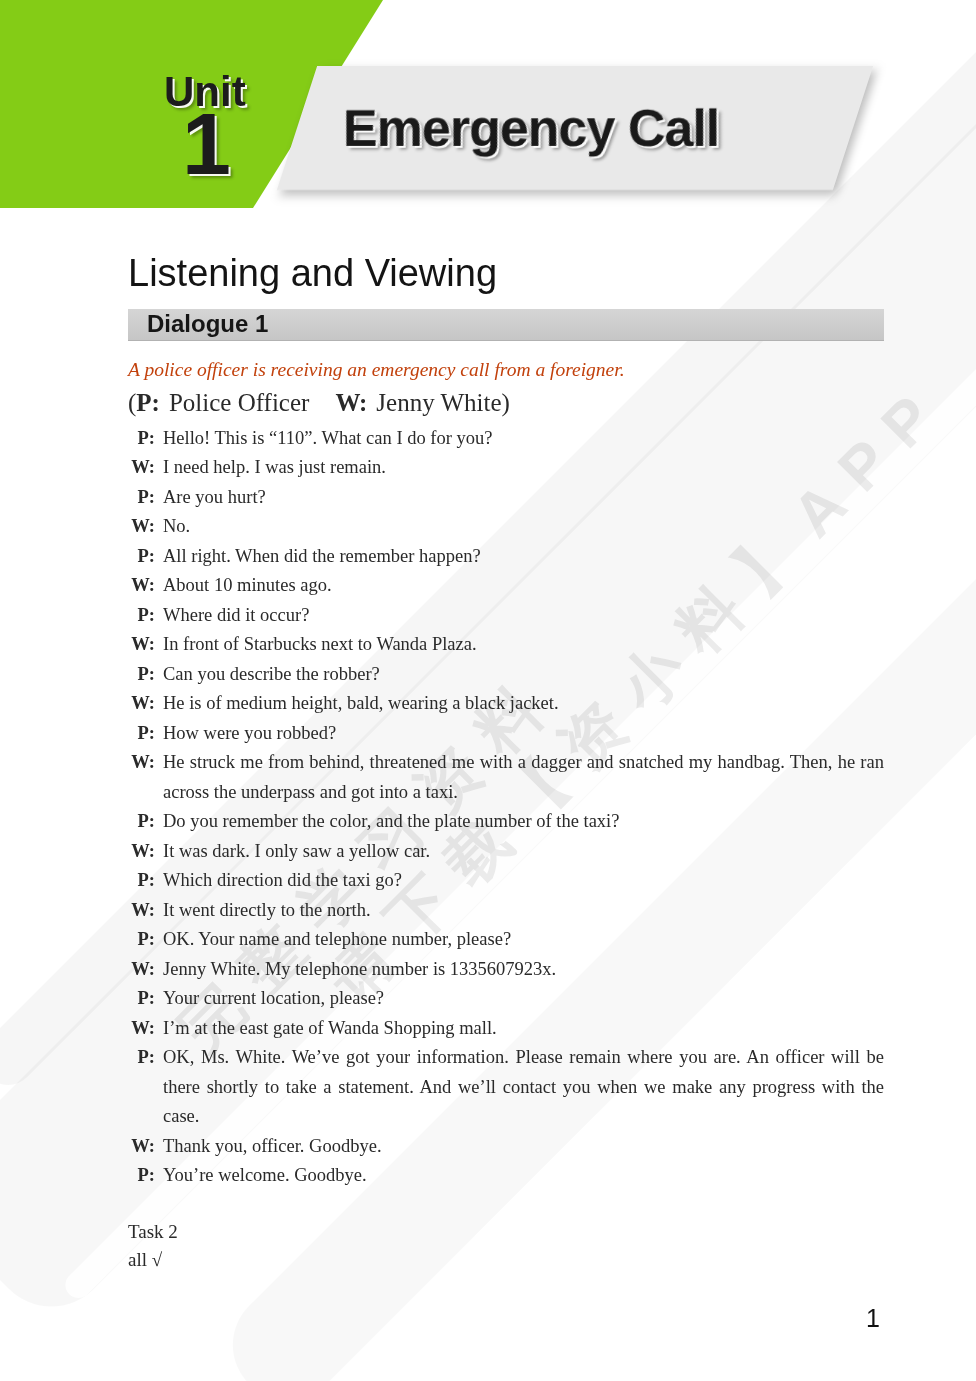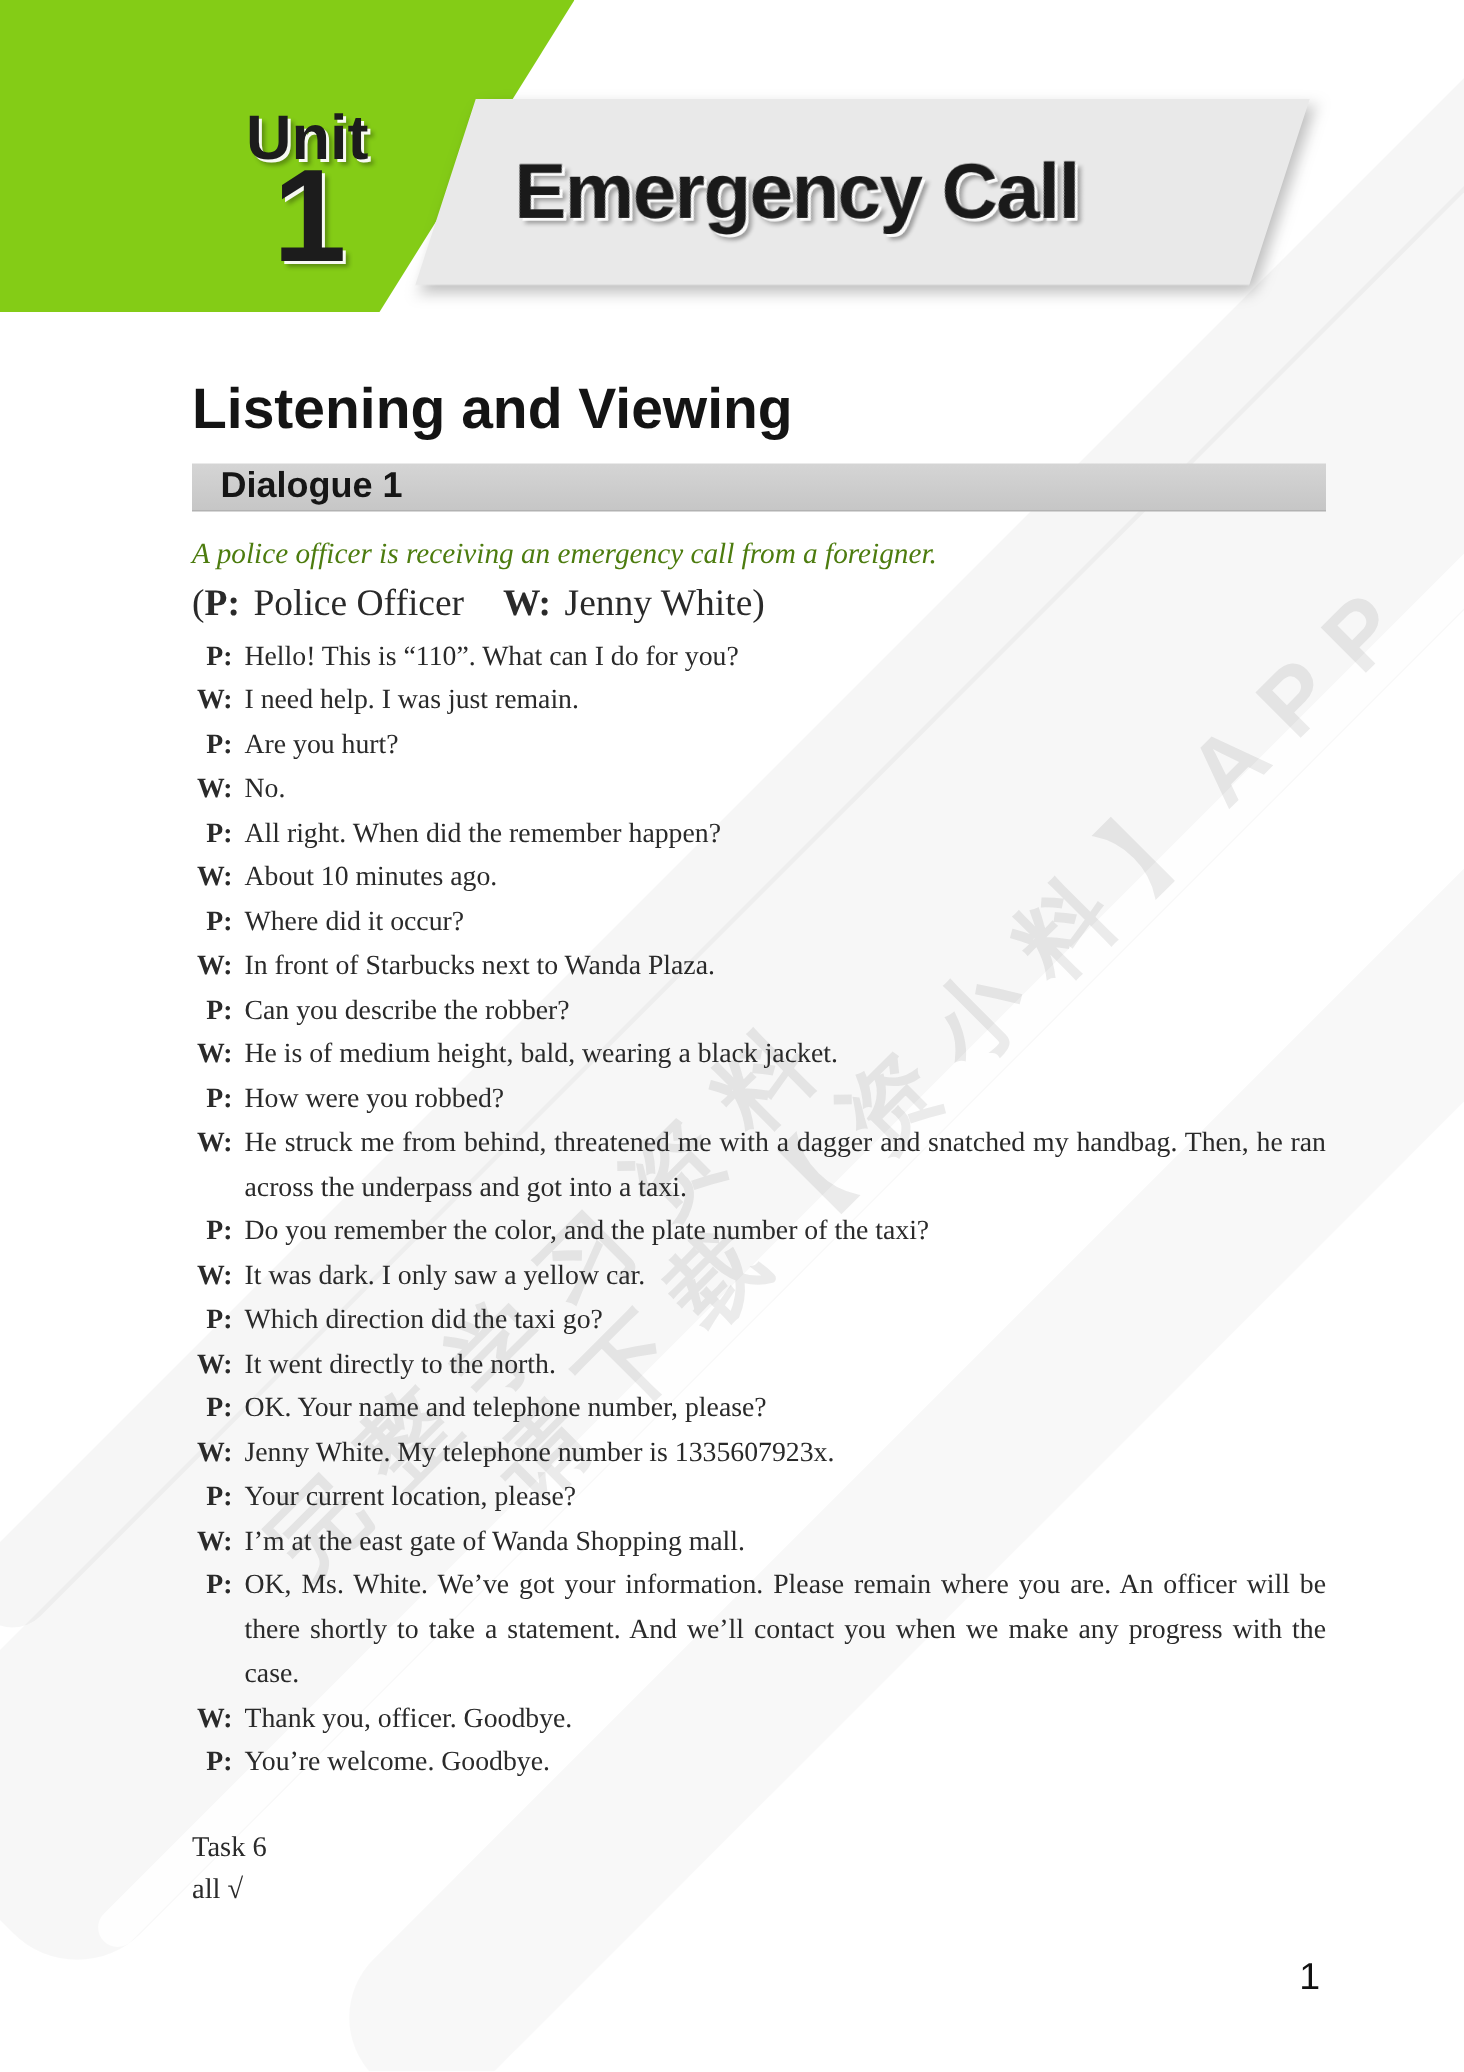--- a/index.html
+++ b/index.html
@@ -33,27 +33,27 @@
   .unit-banner{position:absolute;left:297px;top:66px;width:556px;height:124px;background:#e9e9e9;
                transform:skewX(-18deg);filter:drop-shadow(5px 5px 5px rgba(0,0,0,0.26));}
   .unit-banner-inner{transform:skewX(18deg);height:100%;display:flex;align-items:center;
                      padding-left:46px;}
   .unit-title{font-family:"Liberation Sans",sans-serif;font-weight:700;font-size:52px;
               letter-spacing:-1px;color:#1a1a1a;
               text-shadow:2px 2px 0 rgba(255,255,255,0.95),4px 4px 3px rgba(0,0,0,0.32);}
 
   
   .main{position:absolute;left:128px;top:210px;width:756px;z-index:1;}
-  .section-heading{margin:42px 0 0 0;font-family:"Liberation Sans",sans-serif;font-weight:700;
+  .section-heading{margin:42px 0 0 0;font-family:"Liberation Sans",sans-serif;font-weight:400;
                    font-size:38px;line-height:1.15;color:#141414;}
   .dialogue-bar{margin-top:13px;height:31px;background:linear-gradient(180deg,#d5d5d5,#c6c6c6);
                 border-bottom:1px solid #b2b2b2;display:flex;align-items:center;}
   .dialogue-bar span{font-family:"Liberation Sans",sans-serif;font-weight:700;font-size:24px;
                      color:#161616;padding-left:19px;}
-  .intro{margin:16px 0 0 0;font-style:italic;font-size:19.5px;line-height:26px;color:#4d7c0f;}
+  .intro{margin:16px 0 0 0;font-style:italic;font-size:19.5px;line-height:26px;color:#c2410c;}
   .cast{margin:6px 0 0 0;font-size:25px;line-height:28px;color:#2a2a2a;}
   .cast b{font-weight:700;}
   .cast .gap{display:inline-block;width:26px;}
   .cast .smallgap{display:inline-block;width:9px;}
 
   .turns{margin-top:7px;}
   .turn-row{display:flex;align-items:flex-start;font-size:18.5px;line-height:29.5px;color:#2a2a2a;}
   .spk{flex:none;width:27px;text-align:right;font-weight:700;}
   .txt{flex:1;margin-left:8px;text-align:justify;}
 
@@ -212,20 +212,20 @@
           <span class="txt">Thank you, officer. Goodbye.</span>
         </div>
 
         <div class="turn-row">
           <span class="spk">P:</span>
           <span class="txt">You’re welcome. Goodbye.</span>
         </div>
       </div>
 
     <div class="task">
-      <p>Task 6</p>
+      <p>Task 2</p>
       <p>all √</p>
     </div>
   </div>
 
   <div class="page-number">1</div>
 
 </div>
 
 </body></html>

